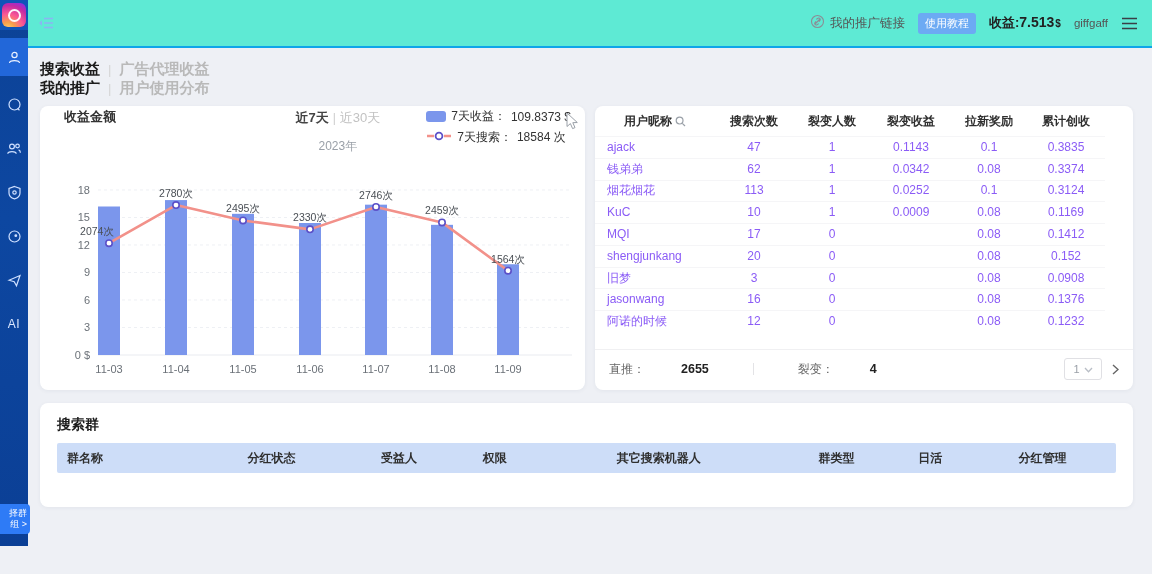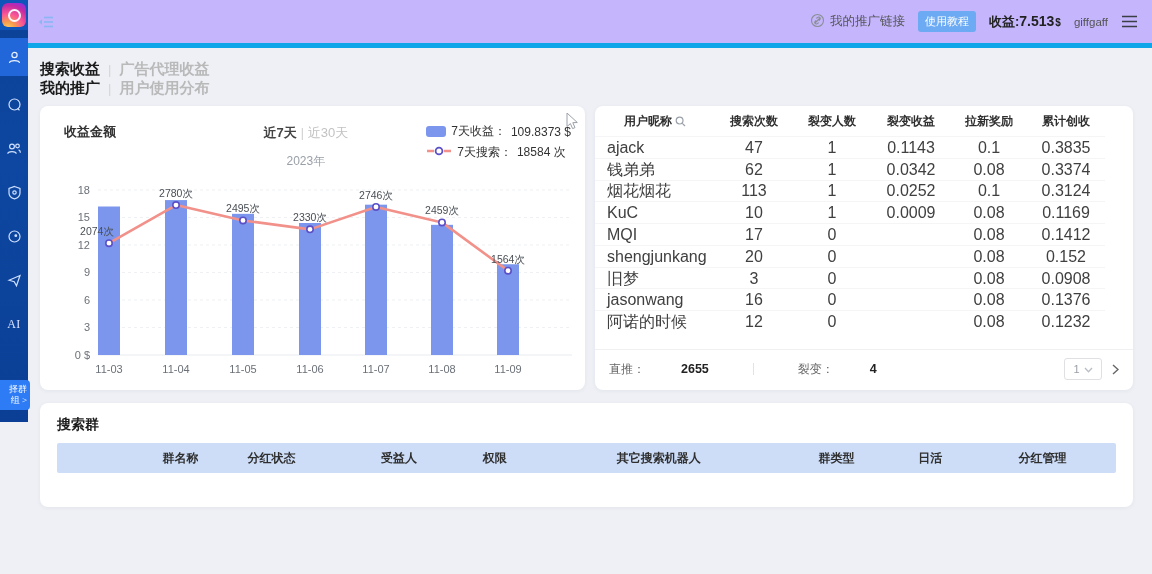--- a/index.html
+++ b/index.html
@@ -1,32 +1,32 @@
 <!DOCTYPE html>
 <html><head>
 <meta charset="utf-8">
 <style>
   * { margin:0; padding:0; box-sizing:border-box; }
   html,body { width:1152px; height:574px; overflow:hidden; }
   body { font-family:"Liberation Sans","DejaVu Sans",sans-serif; background:#eef0f5; position:relative; }
 
   
-  .sidebar { position:absolute; left:0; top:0; width:28px; height:422px; background:linear-gradient(180deg,#0c4296 0%,#0d47a1 40%,#0b3f95 100%); z-index:5;font-family:Liberation Serif, serif; }
+  .sidebar { position:absolute; left:0; top:0; width:28px; height:546px; background:linear-gradient(180deg,#0c4296 0%,#0d47a1 40%,#0b3f95 100%); z-index:5; }
   .logo { width:28px; height:30px; background:#0f54b8; display:flex; align-items:center; justify-content:center; cursor:pointer; }
   .logo-grad { width:24px; height:24px; border-radius:6px; background:radial-gradient(circle at 25% 110%,#fed373 0%,#f6a14b 22%,#fa5894 48%,#c32aa3 75%,#7b2ff7 100%); display:flex; align-items:center; justify-content:center; }
   .logo-ring { width:13px; height:13px; border:2.5px solid rgba(255,255,255,.95); border-radius:50%; }
   .snav { display:flex; flex-direction:column; align-items:center; margin-top:8px; }
   .s-item { width:28px; height:44px; display:flex; align-items:center; justify-content:center; cursor:pointer; }
   .s-item.active { background:#2267d9; height:38px; margin-bottom:6px; }
   .s-item svg { display:block; }
   .s-ai { color:#dbe7ff; font-size:12px; letter-spacing:.5px; }
   .side-badge { position:absolute; left:0; bottom:12px; background:#2e7bf6; color:#fff; font-size:9px; line-height:11px; padding:4px 3px 4px 2px; border-radius:0 4px 4px 0; text-align:right; width:30px; cursor:pointer; }
 
   
-  .topbar { position:absolute; left:28px; top:0; right:0; height:48px; background:#c4b5fd; display:flex; align-items:center; justify-content:space-between; padding:0 14px 0 10px; border-bottom:5px solid #0ea5e9; }
+  .topbar { position:absolute; left:28px; top:0; right:0; height:48px; background:#5eead4; display:flex; align-items:center; justify-content:space-between; padding:0 14px 0 10px; border-bottom:2px solid #0ea5e9; }
   .collapse { cursor:pointer; display:flex; align-items:center; }
   .top-right { display:flex; align-items:center; gap:13px; }
   .promo-link { display:flex; align-items:center; gap:5px; color:#555; font-size:12.5px; cursor:pointer; }
   .badge { background:#6caaf3; color:#fff; font-size:11px; padding:3px 7px; border-radius:3px; cursor:pointer; }
   .revenue { font-size:13px; color:#222; font-weight:bold; display:flex; align-items:baseline; }
   .revenue b { font-size:14px; }
   .revenue .unit { font-size:10px; margin-left:1px; }
   .user { font-size:11.5px; color:#555; cursor:pointer; }
   .menu-ico { cursor:pointer; display:flex; }
 
@@ -38,56 +38,56 @@
   .t-active { font-size:15px; font-weight:bold; color:#1c1c1c; cursor:pointer; }
   .t-div { color:#d4d4d4; font-size:13px; }
   .t-inactive { font-size:15px; font-weight:bold; color:#b9b9b9; cursor:pointer; }
 
   .card { background:#fff; border-radius:8px; box-shadow:0 1px 4px rgba(30,50,90,.06); }
   .row-cards { display:flex; gap:10px; }
   .chart-card { width:545px; flex:none; height:284px; position:relative; }
   .table-card { flex:1; height:284px; display:flex; flex-direction:column; overflow:hidden; }
 
   
-  .chart-head { display:flex; padding:17px 14px 0 24px;gap:32px; }
+  .chart-head { display:flex; padding:2px 14px 0 24px; }
   .c-title { font-size:13px; font-weight:bold; color:#333; }
   .range { margin-left:auto; margin-right:14px; text-align:center; transform:translateX(-32px); }
   .r-active { font-size:13px; font-weight:bold; color:#444; cursor:pointer; }
   .r-sep { color:#ccc; margin:0 4px; font-size:12px; }
   .r-inactive { font-size:13px; color:#c2c2c2; cursor:pointer; }
   .year { font-size:12px; color:#9aa0a8; margin-top:11px; }
   .legend { font-size:12px; color:#333; }
   .lg-row { display:flex; align-items:center; gap:5px; margin-bottom:4px; white-space:nowrap; }
   .lg-bar { width:20px; height:11px; border-radius:3px; }
   #chart-svg { position:absolute; left:0; top:62px; }
   .ax { font-size:11px; fill:#6b7178; }
   .xl { font-size:11px; fill:#6b7178; text-anchor:middle; }
   .pl { font-size:10.5px; fill:#4a4f55; text-anchor:middle; }
 
   
   .ptab { width:calc(100% - 30px); border-collapse:collapse; table-layout:fixed; }
   .ptab th { font-size:12px; color:#2f2f2f; font-weight:bold; padding:7px 4px 6px; text-align:center; white-space:nowrap; }
   .ptab th:first-child { text-align:center; }
-  .ptab td { font-size:16px; color:#404040; padding:2.9px 4px; text-align:center; border-top:1px solid #f5f5f7; line-height:15px; white-space:nowrap; overflow:hidden; }
+  .ptab td { font-size:12px; color:#8b5cf6; padding:2.9px 4px; text-align:center; border-top:1px solid #f5f5f7; line-height:15px; white-space:nowrap; overflow:hidden; }
   .ptab td.nm { text-align:left; padding-left:12px; }
   .blue { color:#3b82f6; }
   .mag { vertical-align:-2px; margin-left:3px; }
   .t-footer { margin-top:auto; border-top:1px solid #f0f0f2; padding:8px 14px 10px; display:flex; align-items:center; font-size:12px; color:#666;gap:32px; }
   .t-footer b { color:#222; margin:0 0 0 4px; font-size:12.5px; }
   .f-sep { width:1px; height:12px; background:#e3e3e6; margin:0 12px; }
   .pager { margin-left:auto; display:flex; align-items:center; gap:10px; }
   .page-box { border:1px solid #e0e0e4; border-radius:3px; width:38px; height:22px; display:flex; align-items:center; justify-content:center; gap:4px; color:#9aa0a8; font-size:11px; cursor:pointer; }
   .next { color:#666; cursor:pointer; display:flex; }
 
   
   .bottom-card { margin-top:13px; height:104px; padding:13px 17px 0 17px; }
   .b-title { font-size:14px; font-weight:bold; color:#1c1c1c; }
   .b-head { display:flex; background:#cdddf8; height:30px; margin-top:9px; align-items:center; border-radius:2px; }
   .b-head .bh { font-size:12px; font-weight:bold; color:#2f2f2f; text-align:center; white-space:nowrap; overflow:hidden; }
-  .b-head .bh.left { text-align:right; padding-left:10px; }
+  .b-head .bh.left { text-align:left; padding-left:10px; }
 
   .cursor { position:absolute; left:566px; top:113px; z-index:50; pointer-events:none; }
 </style>
 </head>
 <body>
 
 <aside class="sidebar">
   <div class="logo">
     <div class="logo-grad">
         <div class="logo-ring"></div>

